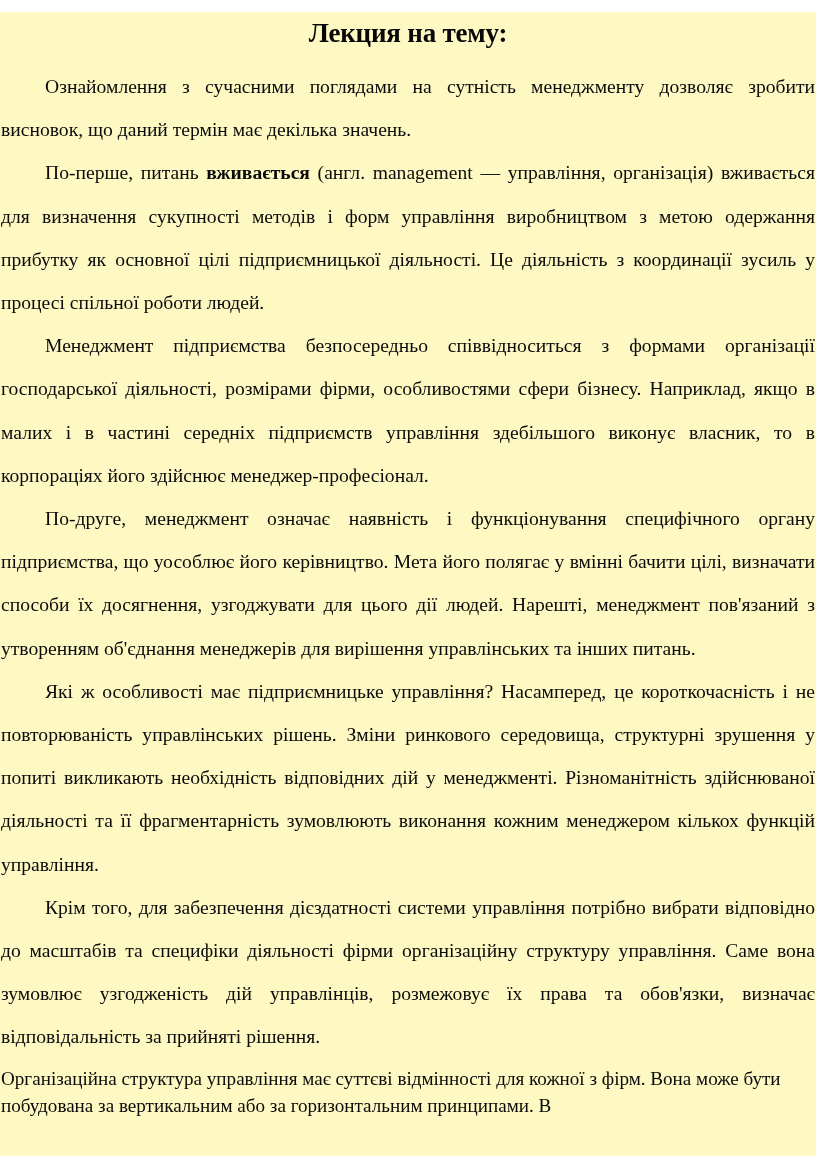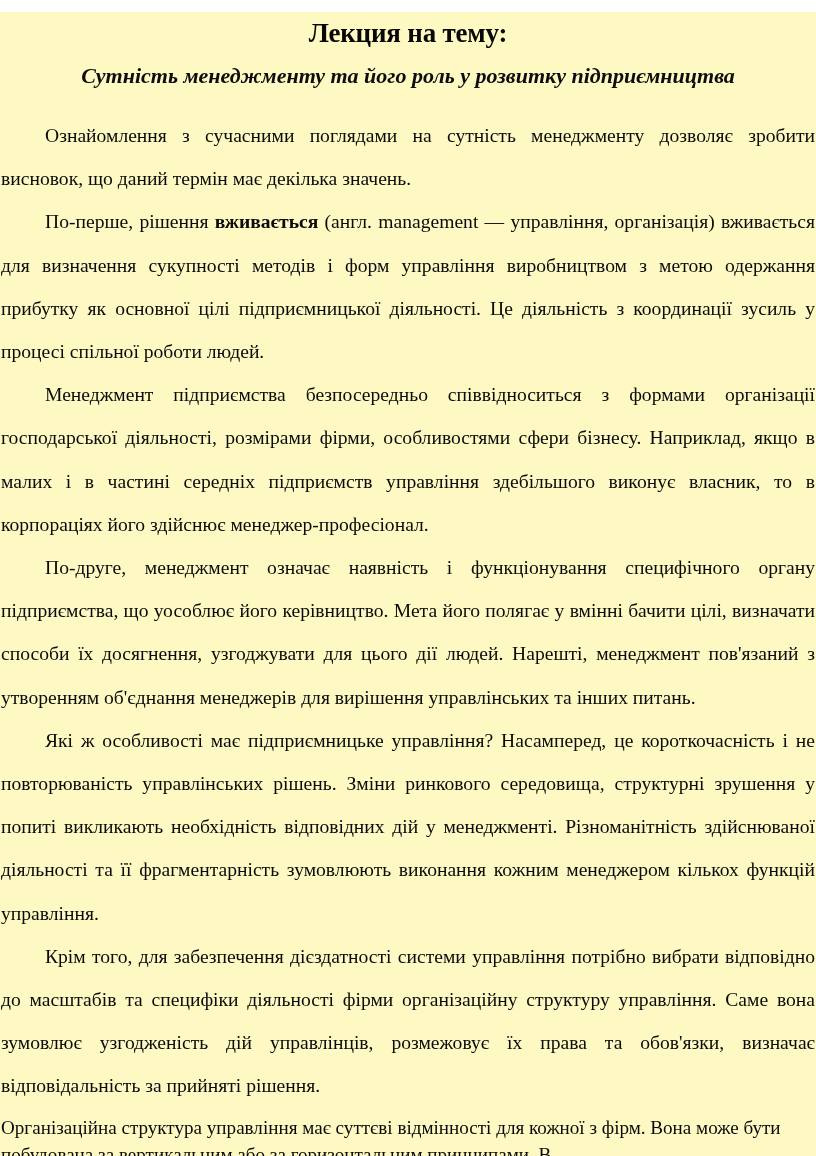--- a/index.html
+++ b/index.html
@@ -84,27 +84,26 @@
     transform-origin: left top;
   }
 </style>
 </head>
 <body>
 
 <div class="page">
 
   <h1 class="doc-title">Лекция на тему:</h1>
 
-  <h2 class="doc-subtitle">Сутність менеджменту та його роль у розвитку підприємництва</h2>
 
   <div class="body-copy">
 
     <p class="para">Ознайомлення з сучасними поглядами на сутність менеджменту дозволяє зробити висновок, що даний термін має декілька значень.</p>
 
-    <p class="para"><span>По-перше, рішення </span><span class="bold">вживається</span><span> (англ. management — управління, організація) вживається для визначення сукупності методів і форм управління виробництвом з метою одержання прибутку як основної цілі підприємницької діяльності. Це діяльність з координації зусиль у процесі спільної роботи людей.</span></p>
+    <p class="para"><span>По-перше, питань </span><span class="bold">вживається</span><span> (англ. management — управління, організація) вживається для визначення сукупності методів і форм управління виробництвом з метою одержання прибутку як основної цілі підприємницької діяльності. Це діяльність з координації зусиль у процесі спільної роботи людей.</span></p>
 
     <p class="para">Менеджмент підприємства безпосередньо співвідноситься з формами організації господарської діяльності, розмірами фірми, особливостями сфери бізнесу. Наприклад, якщо в малих і в частині середніх підприємств управління здебільшого виконує власник, то в корпораціях його здійснює менеджер-професіонал.</p>
 
     <p class="para">По-друге, менеджмент означає наявність і функціонування специфічного органу підприємства, що уособлює його керівництво. Мета його полягає у вмінні бачити цілі, визначати способи їх досягнення, узгоджувати для цього дії людей. Нарешті, менеджмент пов'язаний з утворенням об'єднання менеджерів для вирішення управлінських та інших питань.</p>
 
     <p class="para">Які ж особливості має підприємницьке управління? Насамперед, це короткочасність і не повторюваність управлінських рішень. Зміни ринкового середовища, структурні зрушення у попиті викликають необхідність відповідних дій у менеджменті. Різноманітність здійснюваної діяльності та її фрагментарність зумовлюють виконання кожним менеджером кількох функцій управління.</p>
 
     <p class="para">Крім того, для забезпечення дієздатності системи управління потрібно вибрати відповідно до масштабів та специфіки діяльності фірми організаційну структуру управління. Саме вона зумовлює узгодженість дій управлінців, розмежовує їх права та обов'язки, визначає відповідальність за прийняті рішення.</p>
 
     <p class="para para-tail">Організаційна структура управління має суттєві відмінності для кожної з фірм. Вона може бути побудована за вертикальним або за горизонтальним принципами. В</p>

